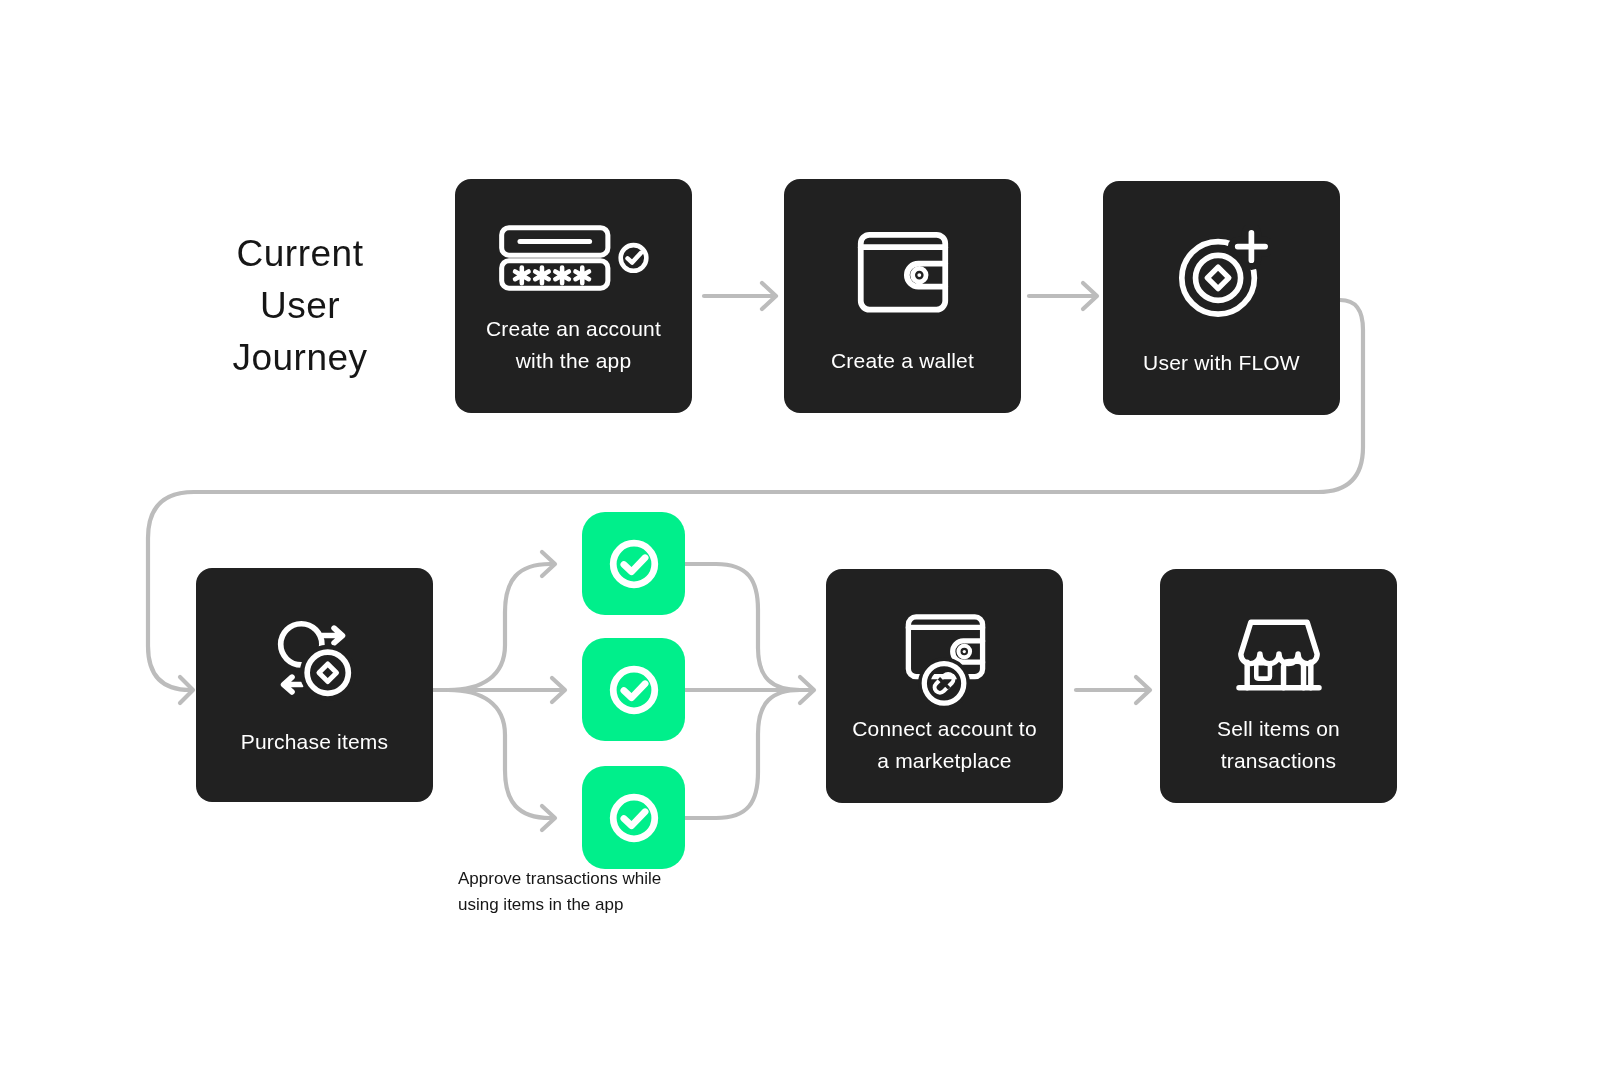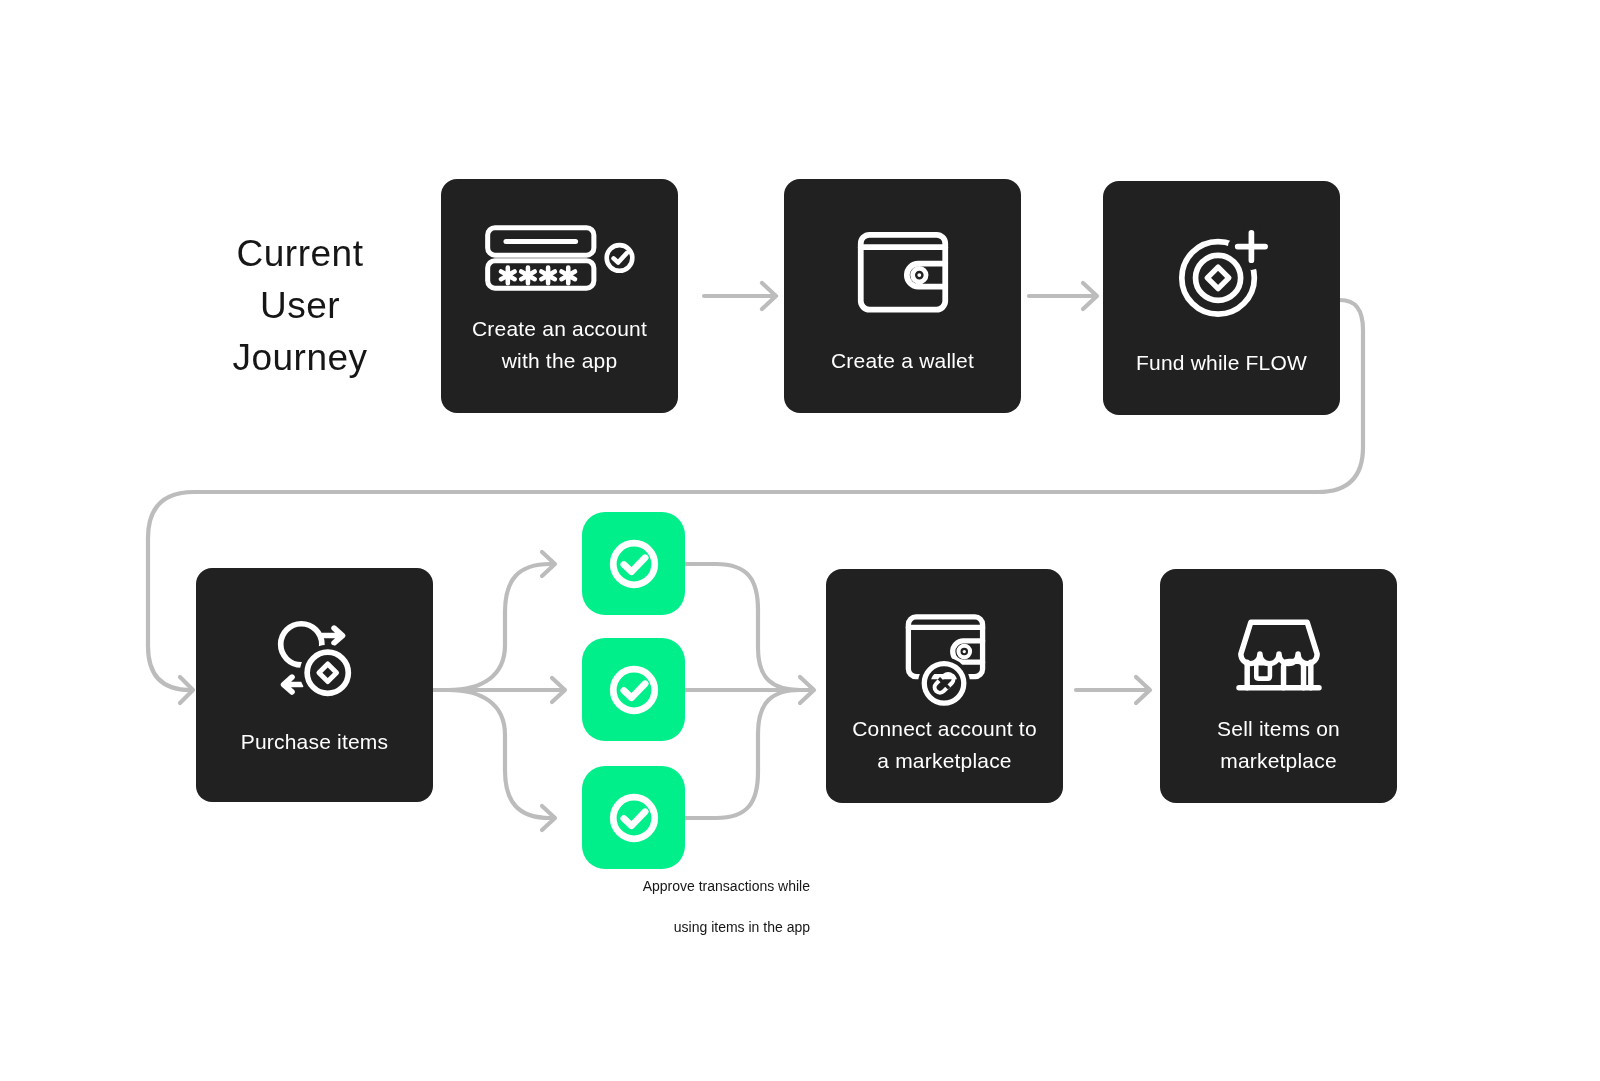--- a/index.html
+++ b/index.html
@@ -44,22 +44,22 @@
   .ic{fill:none;stroke:var(--icon);stroke-linecap:round;stroke-linejoin:round;}
   .halo{fill:none;stroke:var(--card);}
   .fillw{fill:var(--icon);stroke:none;}
   .badge{
     position:absolute;left:582px;width:103px;height:103px;
     background:var(--green);border-radius:23px;
     display:flex;align-items:center;justify-content:center;
   }
   .caption{
     position:absolute;left:458px;top:866px;width:352px;
-    text-align:right;color:var(--ink);
-    font-size:14px;line-height:41px;white-space:pre-line;
+    text-align:left;color:var(--ink);
+    font-size:17px;line-height:26px;white-space:pre-line;
   }
 </style>
 </head>
 <body>
 
 <div class="canvas">
 
   <svg class="connectors" viewBox="0 0 1600 1081">
 
     <path class="c" d="M704,296 H774"></path>
@@ -84,21 +84,21 @@
     <path class="c" d="M800,677 L814,690 L800,703"></path>
 
     <path class="c" d="M1076,690 H1148"></path>
     <path class="c" d="M1136,677 L1150,690 L1136,703"></path>
   </svg>
 
   <h1 class="title">Current
 User
 Journey</h1>
 
-  <div class="card" style="left:441px;top:179px;">
+  <div class="card" style="left:455px;top:179px;">
     <svg class="icon" style="top:46px;" width="152" viewBox="0 0 166 72">
       <g class="ic" stroke-width="5.5">
         <rect x="4" y="3" width="116" height="30" rx="8"></rect>
         <line x1="24" y1="18" x2="100" y2="18"></line>
         <rect x="4" y="39" width="116" height="30" rx="8"></rect>
       </g>
       <g class="ic" stroke-width="5">
         <g>
           <path d="M26,46.5 V63.5 M18.6,50.8 L33.4,59.2 M18.6,59.2 L33.4,50.8"></path>
           <path d="M48,46.5 V63.5 M40.6,50.8 L55.4,59.2 M40.6,59.2 L55.4,50.8"></path>
@@ -129,21 +129,21 @@
   <div class="card" style="left:1103px;top:181px;">
     <svg class="icon" style="top:44px;" width="98" viewBox="0 0 100 100">
       <g class="ic" stroke-width="5.8">
         <circle cx="46" cy="54" r="37"></circle>
         <circle cx="46" cy="54" r="23"></circle>
         <path d="M46,43 L57,54 L46,65 L35,54 Z" stroke-width="5.4"></path>
       </g>
       <path class="halo" stroke-width="20" stroke-linecap="round" d="M80,8 V36 M66,22 H94"></path>
       <path class="ic" stroke-width="5.8" d="M80,8 V36 M66,22 H94"></path>
     </svg>
-    <div class="label b36">Fund while FLOW</div>
+    <div class="label b36">User with FLOW</div>
   </div>
 
   <div class="card" style="left:196px;top:568px;border-radius:16px;">
     <svg class="icon" style="top:44px;" width="98" viewBox="0 0 100 100">
       <g class="ic" stroke-width="5.8">
         <circle cx="36" cy="33" r="21"></circle>
         <path d="M57,24 H77 M69.5,16.5 L78,24 L69.5,31.5"></path>
         <path d="M36,74 H19 M26.5,66.5 L18,74 L26.5,81.5"></path>
       </g>
       <circle class="halo" cx="63" cy="62" r="21" stroke-width="15"></circle>
@@ -204,19 +204,19 @@
     <svg class="icon" style="top:46px;" width="100" viewBox="0 0 110 95">
       <g class="ic" stroke-width="6">
         <path d="M24,8 L86,8 L97,43 A10.5,10.5 0 0 1 76,43 A10.5,10.5 0 0 1 55,43 A10.5,10.5 0 0 1 34,43 A10.5,10.5 0 0 1 13,43 Z"></path>
         <path d="M20,52 V80 M90,52 V80"></path>
         <path d="M11,80 H99"></path>
         <path d="M60,80 V57 Q60,51 66,51 H76 Q82,51 82,57 V80"></path>
         <rect x="30" y="53" width="15" height="17" rx="2" stroke-width="5"></rect>
       </g>
     </svg>
     <div class="label b26">Sell items on
-marketplace</div>
+transactions</div>
   </div>
 
   <div class="caption">Approve transactions while
 using items in the app</div>
 
 </div>
 
 </body></html>

